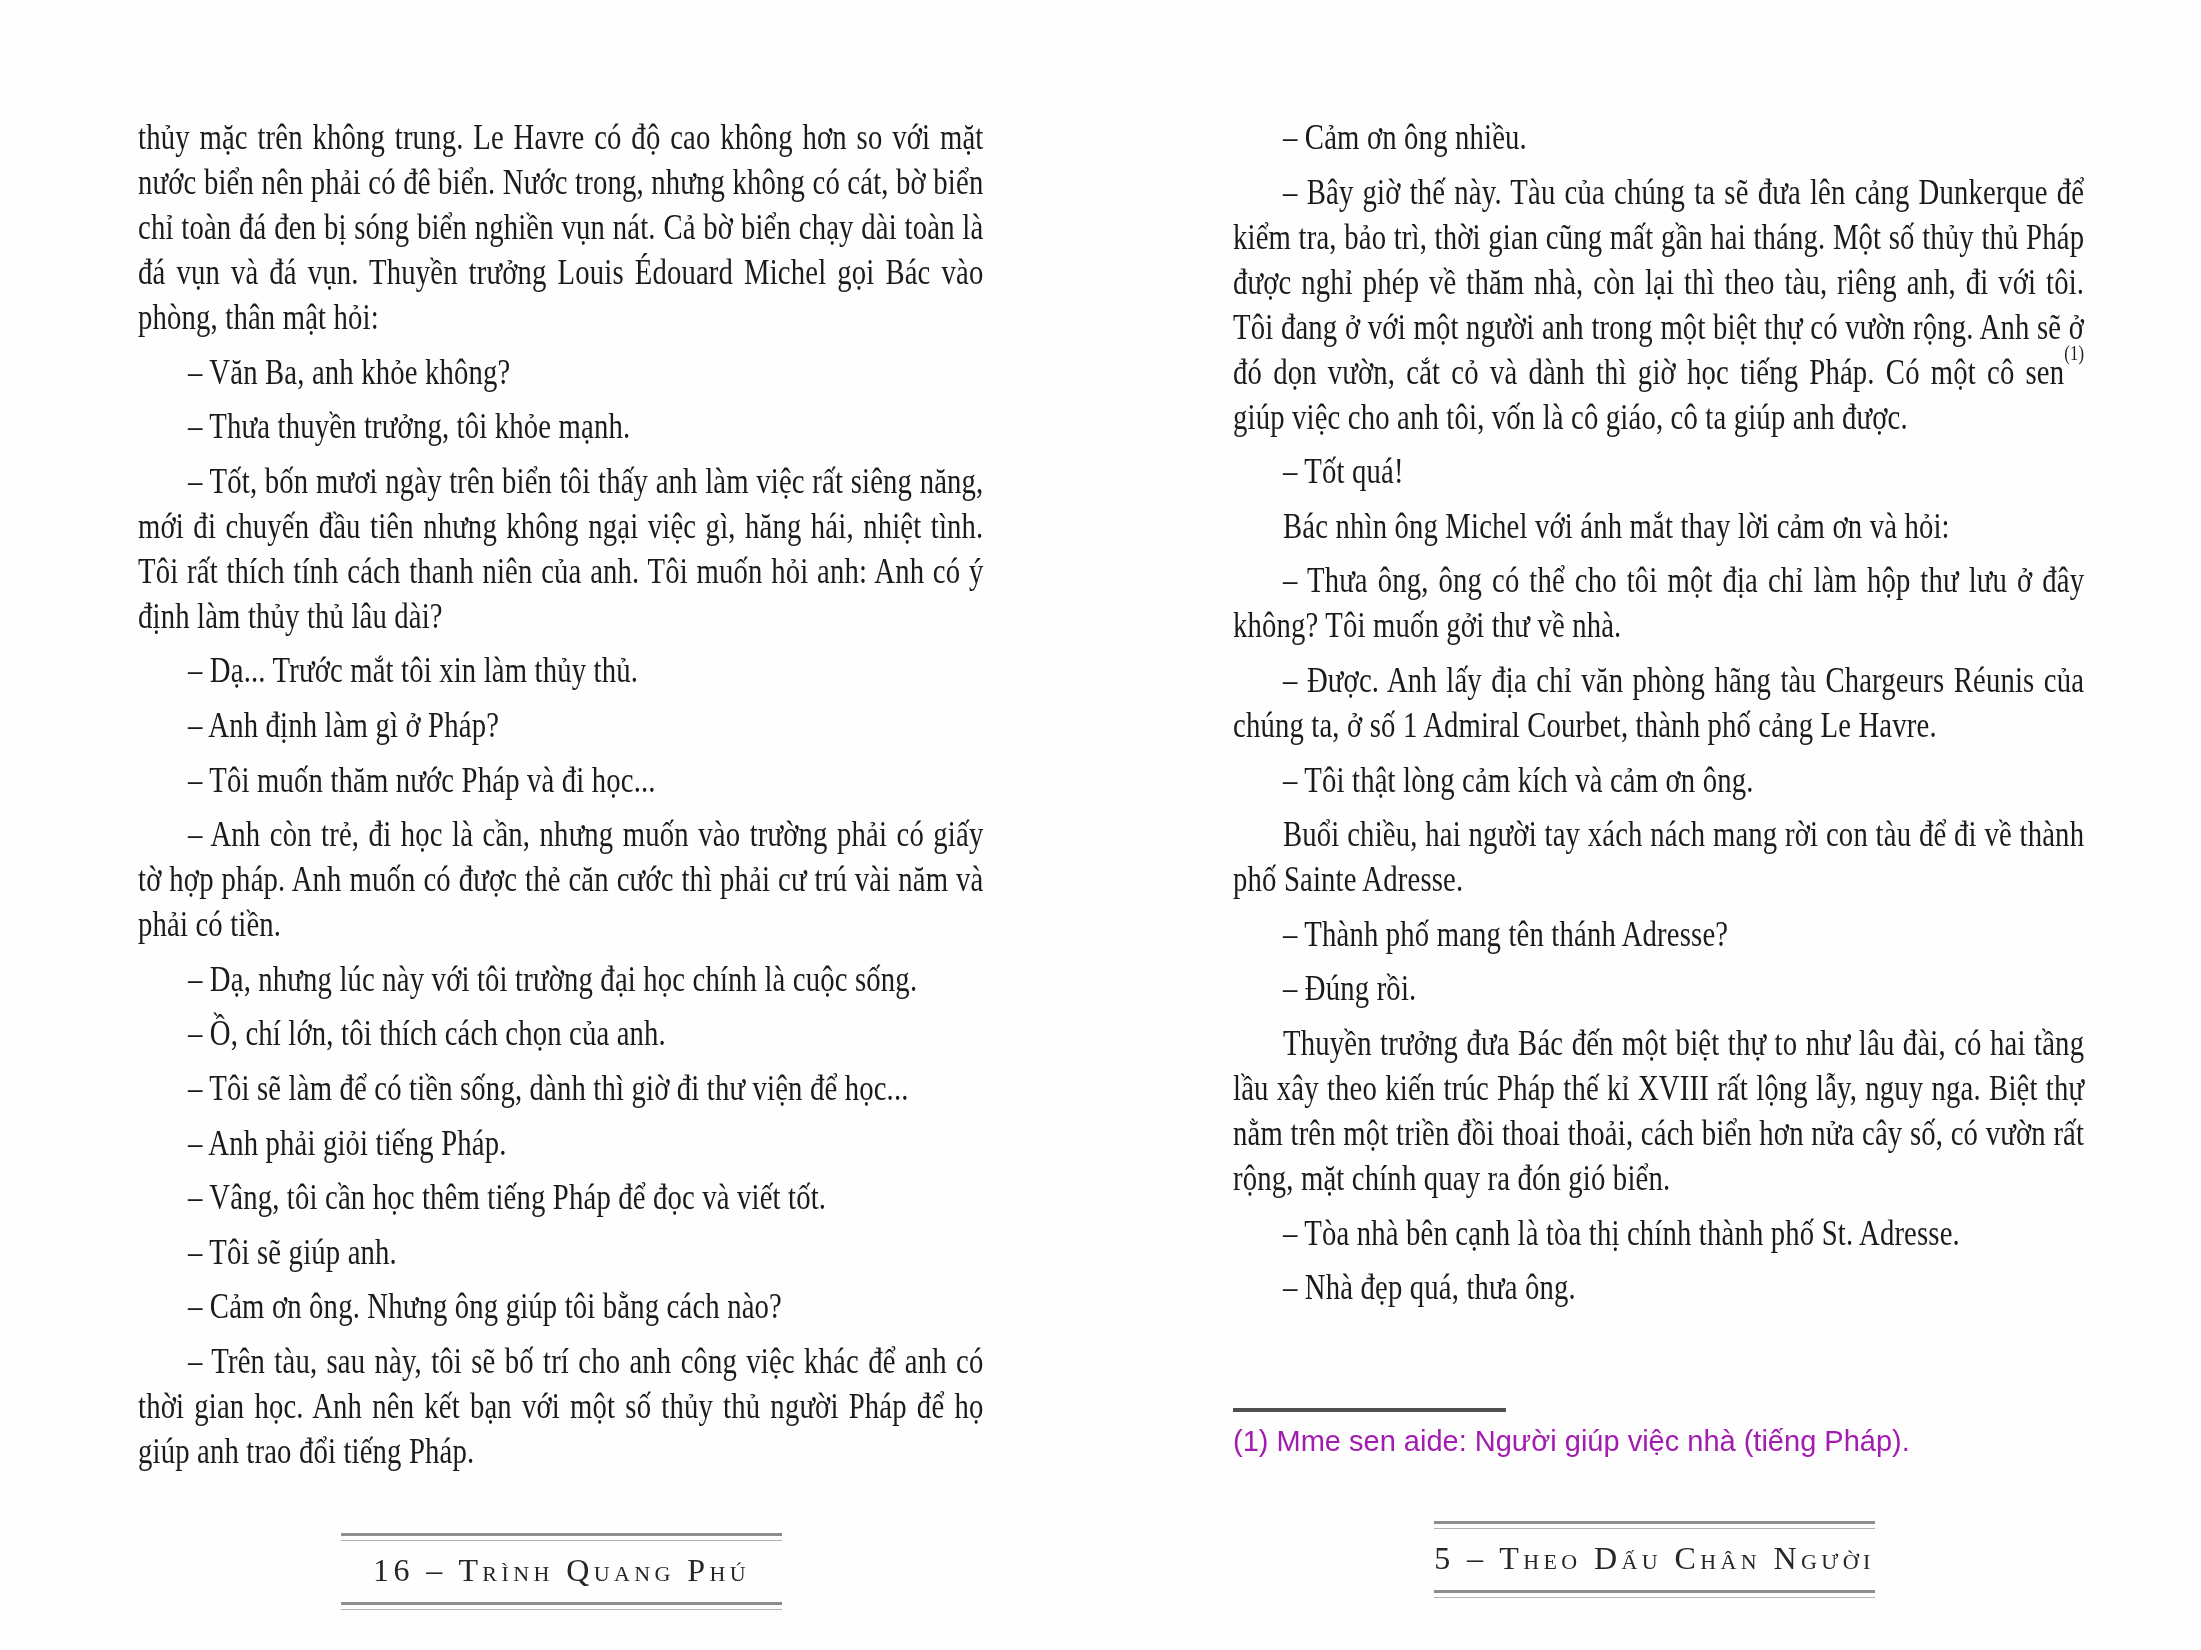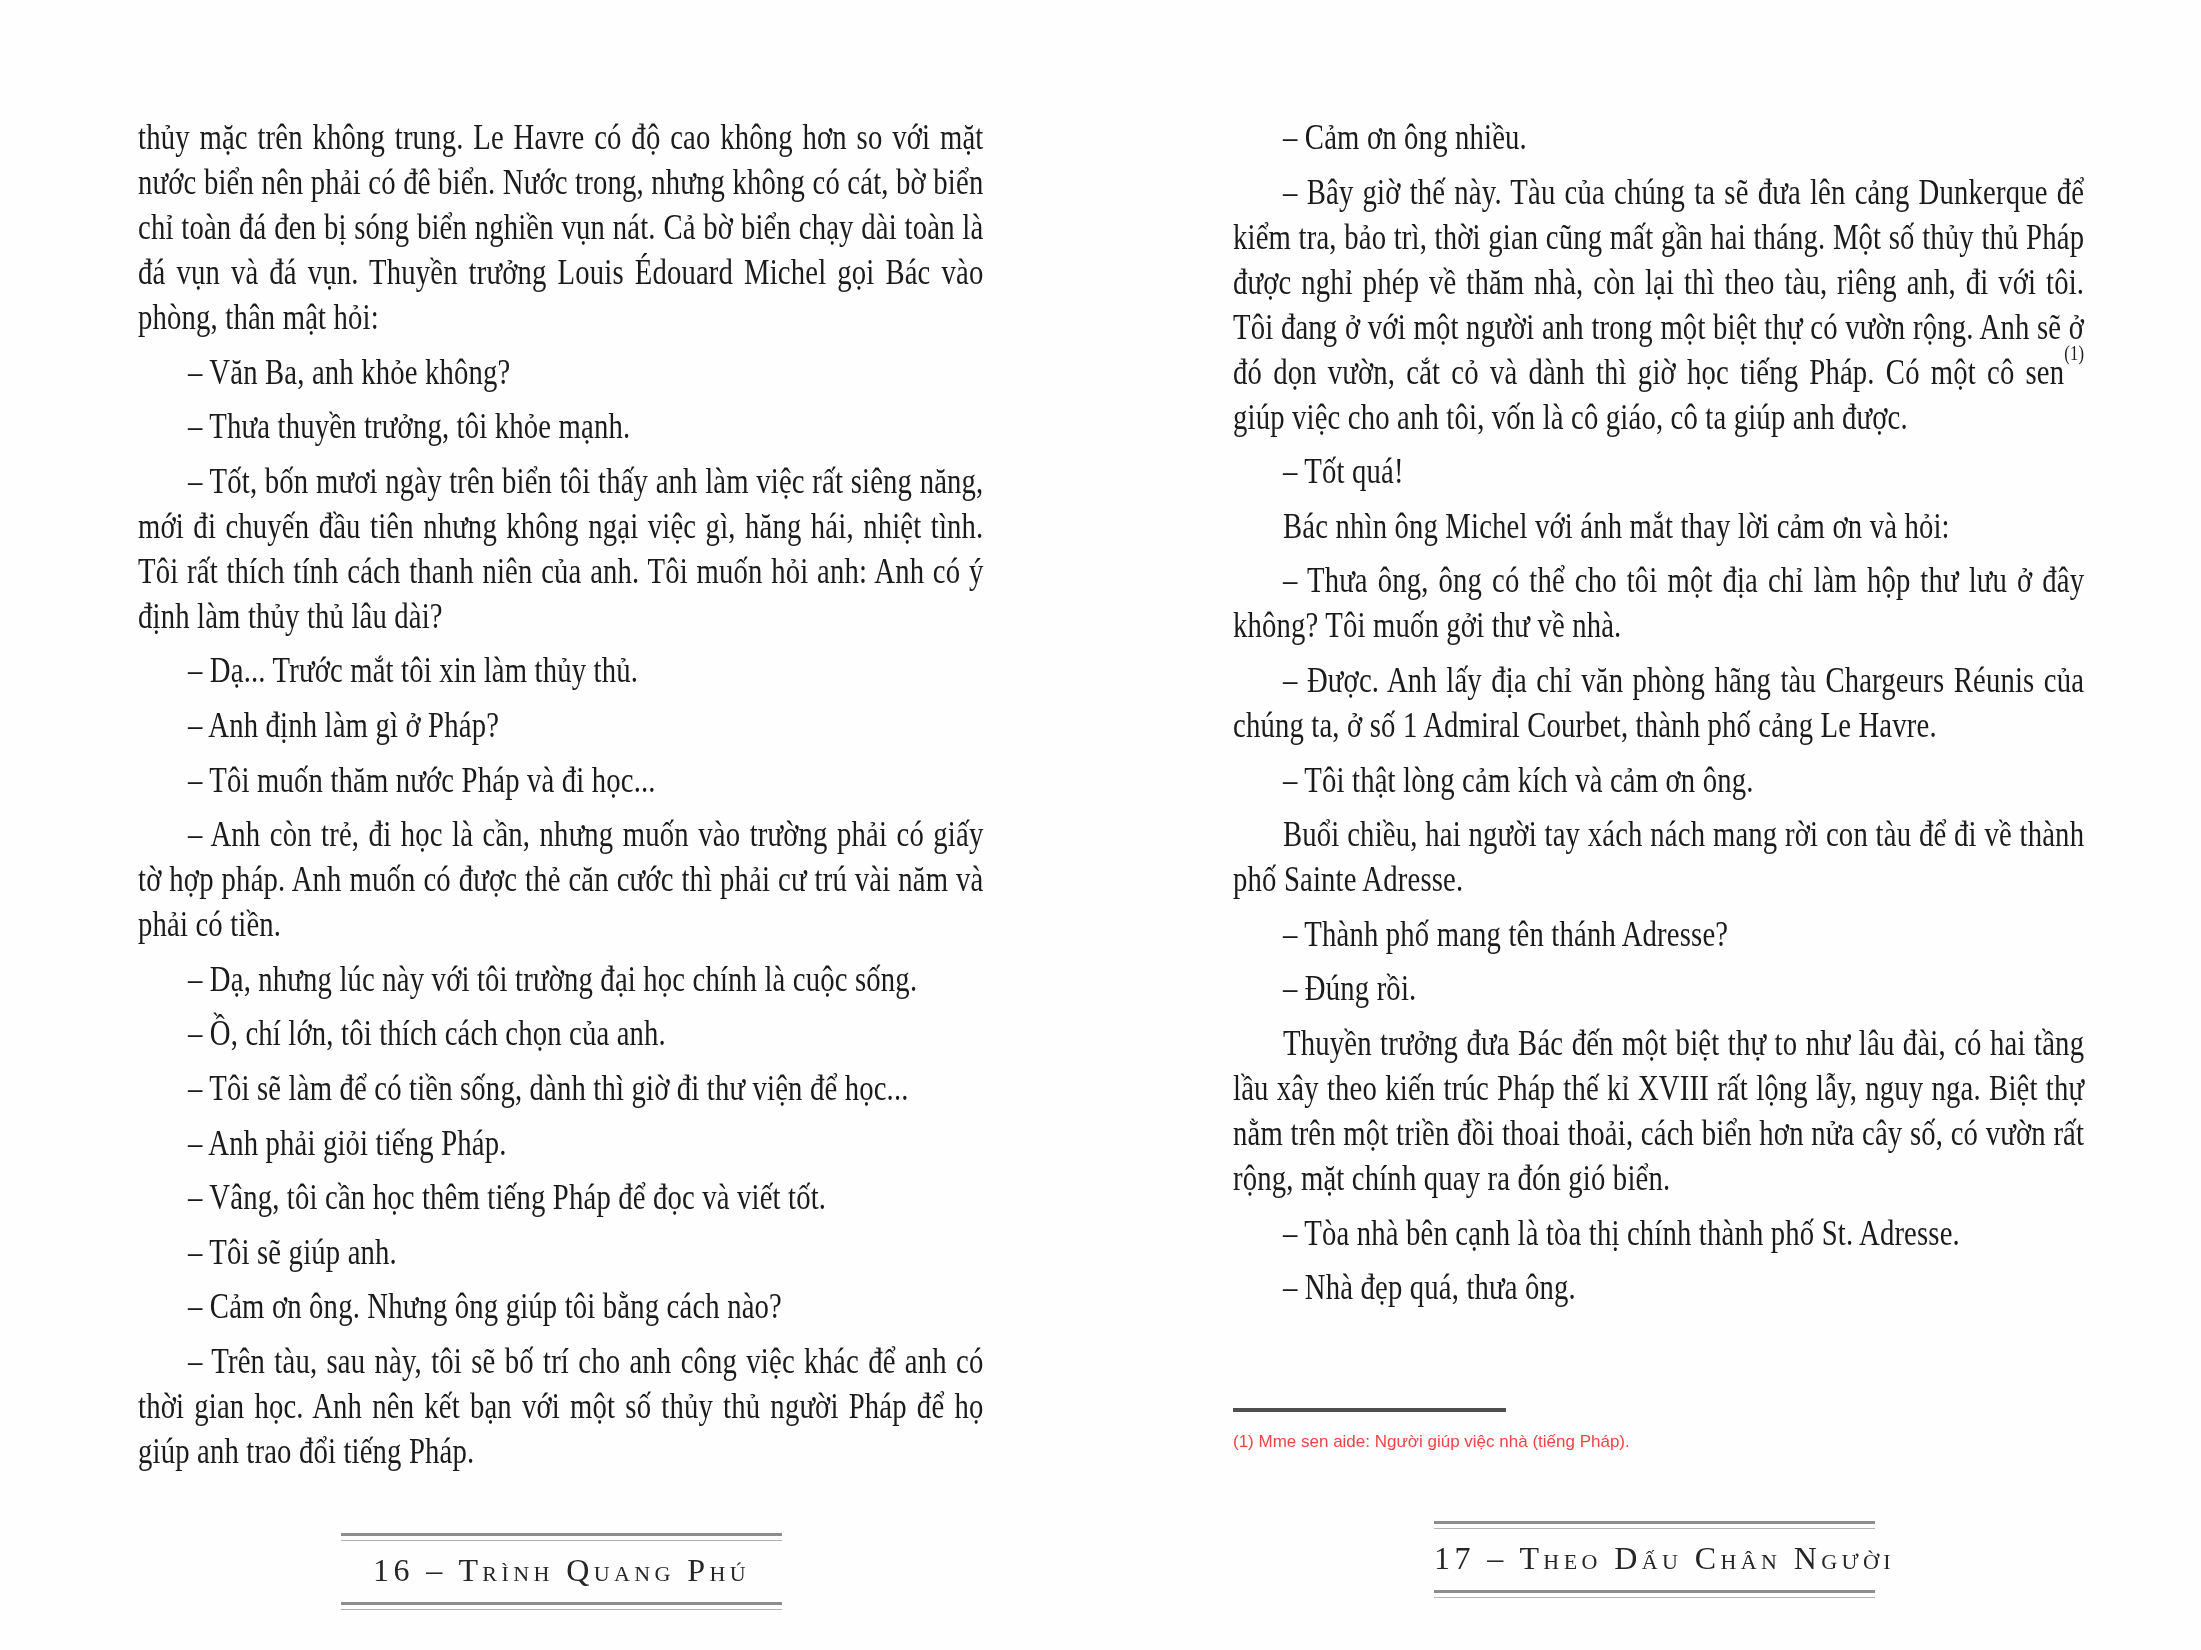--- a/index.html
+++ b/index.html
@@ -52,23 +52,23 @@
     width: 852px;
   }
   .fn-rule {
     width: 273px;
     height: 3.5px;
     background: #4f4f4f;
     margin-bottom: 14px;
   }
   .fn-text {
     font-family: "Liberation Sans", "DejaVu Sans", sans-serif;
-    font-size: 17px;
+    font-size: 29px;
     line-height: 31px;
-    color: #ef4444;
+    color: #a21caf;
   }
   
   .footer {
     position: absolute;
     top: 1521px;
     width: 441px;
   }
   #footer-left  { left: 341px; margin-top: 12px; }
   #footer-right { left: 1434px; }
   .footer .rule {
@@ -137,18 +137,18 @@
   </div>
 
   <div class="footer" id="footer-left">
     <div class="rule"></div>
     <div class="label">16 – Trình Quang Phú</div>
     <div class="rule"></div>
   </div>
 
   <div class="footer" id="footer-right">
     <div class="rule"></div>
-    <div class="label">17 – Theo Dấu Chân Người</div>
+    <div class="label">5 – Theo Dấu Chân Người</div>
     <div class="rule"></div>
   </div>
 
 </div>
 
 
 </body></html>

